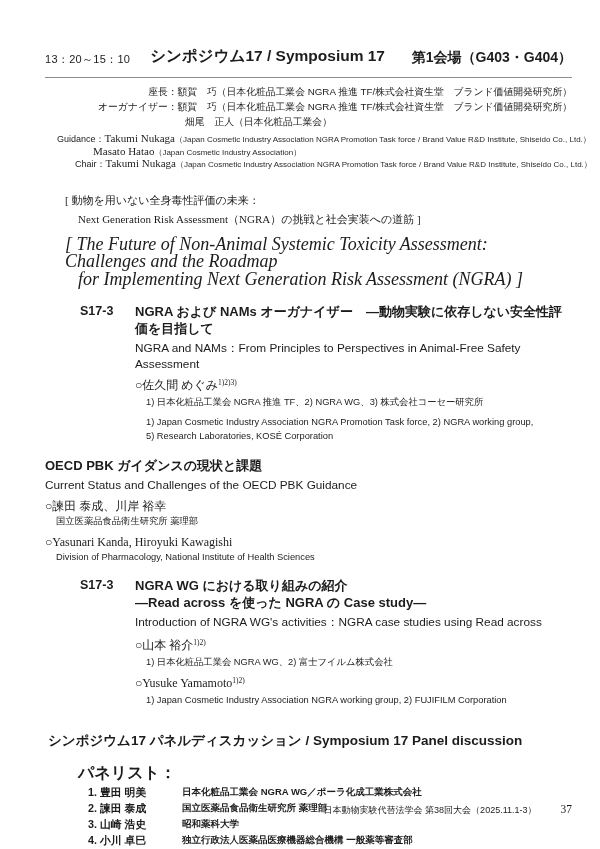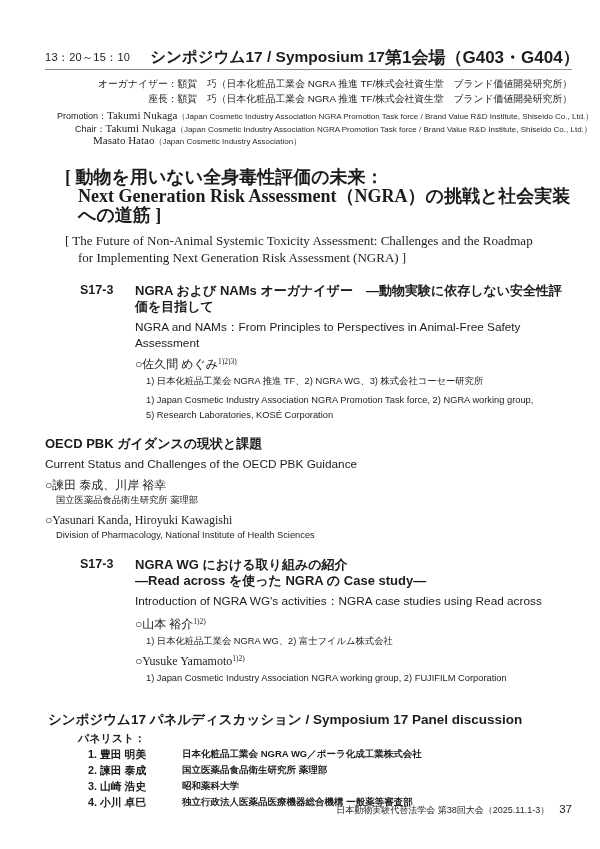--- a/index.html
+++ b/index.html
@@ -9,102 +9,103 @@
     background:#ffffff;
     color:#1c1c1c;
     font-family:"Liberation Sans","DejaVu Sans",sans-serif;
     box-sizing:border-box;
     padding:46px 28px 0 45px;
     overflow:hidden;
   }
 
   
   .header-row {
-    display:flex; align-items:center;
+    display:flex; align-items:flex-end;
     border-bottom:1px solid #8c8c8c;
-    padding-bottom:0;
+    padding-bottom:10px;
     white-space:nowrap;
   }
   .time { font-size:11px; letter-spacing:.3px; }
   .sym-title { font-size:15.5px; font-weight:bold; margin-left:20px; }
-  .venue { margin-left:auto; font-size:17px; font-weight:bold; }
+  .venue { margin-left:auto; font-size:14px; font-weight:bold; }
 
   
   .org-jp { margin-top:6px; font-size:9.8px; line-height:15px; white-space:nowrap; }
   .org-jp .r { text-align:right; }
   .org-jp .l3 { text-align:left; padding-left:140px; }
 
   
   .org-en { margin-top:4px; line-height:11.5px; white-space:nowrap; }
   .org-en .line { font-size:9px; }
   .org-en .pl1 { padding-left:12px; }
   .org-en .pl2 { padding-left:30px; }
   .org-en .pl3 { padding-left:48px; }
   .org-en .nm { font-family:"Liberation Serif","DejaVu Serif",serif; font-size:11px; }
   .org-en .af { font-size:8px; color:#2a2a2a; }
 
   
   .title-block { margin-top:20px; padding-left:20px; }
-  .tb-jp { font-family:"Liberation Serif","DejaVu Serif",serif; font-weight:bold;
-           font-size:18px; line-height:19px; }
+  .tb-jp { font-family:"Liberation Serif","DejaVu Serif",serif; font-weight:normal;
+           font-size:11px; line-height:19px; }
   .tb-en { font-family:"Liberation Serif","DejaVu Serif",serif;
-           font-size:13px; line-height:17.5px; margin-top:7px; }
+           font-size:18px; line-height:17.5px; margin-top:7px;font-style:italic; }
   .tb-indent { padding-left:13px; }
 
   
   .sessions { margin-top:16px; }
   .session { display:flex; margin-bottom:15px; }
   .s-code { flex:none; margin-left:35px; width:55px; font-weight:bold; font-size:12.5px; }
   .s-body { flex:1; }
   .s-title-jp { font-weight:bold; font-size:13px; line-height:16.5px; }
   .s-title-en { font-size:11.8px; margin-top:4px; }
   .author { margin-top:7px; }
   .a-name { font-family:"Liberation Serif","DejaVu Serif",serif; font-size:12px; line-height:14px; }
   .a-sup { font-size:7.5px; position:relative; top:-4px; }
   .a-affil { font-size:9.3px; line-height:12.5px; margin-left:11px; margin-top:2px; }
 
   
   .panel { margin-top:26px; }
   .panel-heading { font-weight:bold; font-size:13.5px; margin-left:3px; }
-  .panel-label { font-weight:bold; font-size:11px; margin-top:2px; margin-left:33px; }
+  .panel-label { font-weight:bold; font-size:16px; margin-top:13px; margin-left:33px; }
   .panel-list { margin-top:0;font-weight:bold; }
   .p-row { display:flex; margin-left:43px; line-height:16px; white-space:nowrap; }
   .p-name { flex:none; width:94px; font-size:10.8px; }
   .p-affil { font-size:9.5px; }
 
   
   .footer { position:absolute; right:28px; bottom:32px; display:flex; align-items:baseline; }
   .f-text { font-size:9px; }
-  .f-page { font-size:11.5px; margin-left:10px; font-family:Liberation Sans, sans-serif; }
+  .f-page { font-size:11.5px; margin-left:24px; font-family:Liberation Serif, serif; }
 </style>
 </head>
 <body>
 
 <div class="page">
 
   <div class="header-row">
     <span class="time">13：20～15：10</span>
     <span class="sym-title">シンポジウム17 / Symposium 17</span>
     <span class="venue">第1会場（G403・G404）</span>
   </div>
 
   <div class="org-jp">
+    <div class="r">座長：額賀　巧（日本化粧品工業会 NGRA 推進 TF/株式会社資生堂　ブランド価値開発研究所）</div>
     <div class="r">オーガナイザー：額賀　巧（日本化粧品工業会 NGRA 推進 TF/株式会社資生堂　ブランド価値開発研究所）</div>
-    <div class="r">座長：額賀　巧（日本化粧品工業会 NGRA 推進 TF/株式会社資生堂　ブランド価値開発研究所）</div>
+    <div class="l3">畑尾　正人（日本化粧品工業会）</div>
   </div>
 
   <div class="org-en">
     <div class="line pl1">
-      <span>Promotion：</span><span class="nm">Takumi Nukaga</span><span class="af">（Japan Cosmetic Industry Association NGRA Promotion Task force / Brand Value R&amp;D Institute, Shiseido Co., Ltd.）</span>
+      <span>Guidance：</span><span class="nm">Takumi Nukaga</span><span class="af">（Japan Cosmetic Industry Association NGRA Promotion Task force / Brand Value R&amp;D Institute, Shiseido Co., Ltd.）</span>
+    </div>
+    <div class="line pl3">
+      <span class="nm">Masato Hatao</span><span class="af">（Japan Cosmetic Industry Association）</span>
     </div>
     <div class="line pl2">
       <span>Chair：</span><span class="nm">Takumi Nukaga</span><span class="af">（Japan Cosmetic Industry Association NGRA Promotion Task force / Brand Value R&amp;D Institute, Shiseido Co., Ltd.）</span>
-    </div>
-    <div class="line pl3">
-      <span class="nm">Masato Hatao</span><span class="af">（Japan Cosmetic Industry Association）</span>
     </div>
   </div>
 
   <div class="title-block">
     <div class="tb-jp">
       <div>[ 動物を用いない全身毒性評価の未来：</div>
       <div class="tb-indent">Next Generation Risk Assessment（NGRA）の挑戦と社会実装への道筋 ]</div>
     </div>
     <div class="tb-en">
       <div>[ The Future of Non-Animal Systemic Toxicity Assessment: Challenges and the Roadmap</div>

